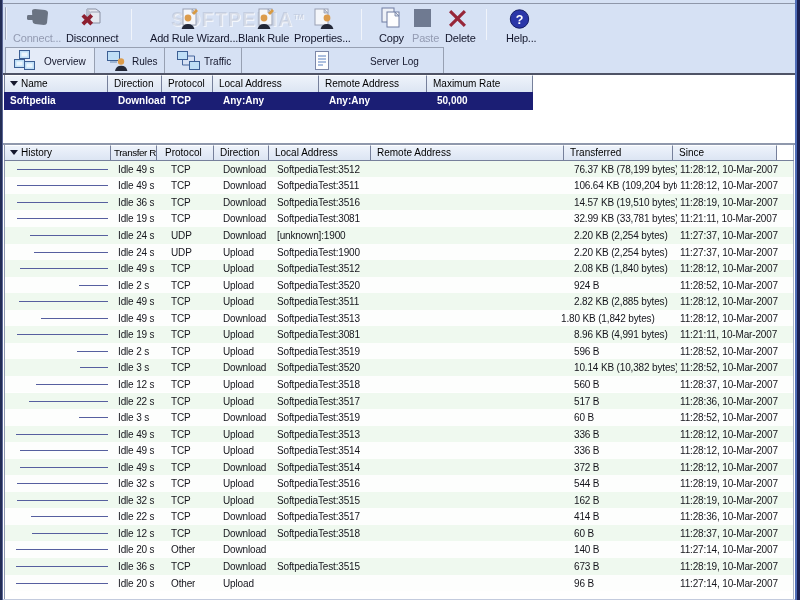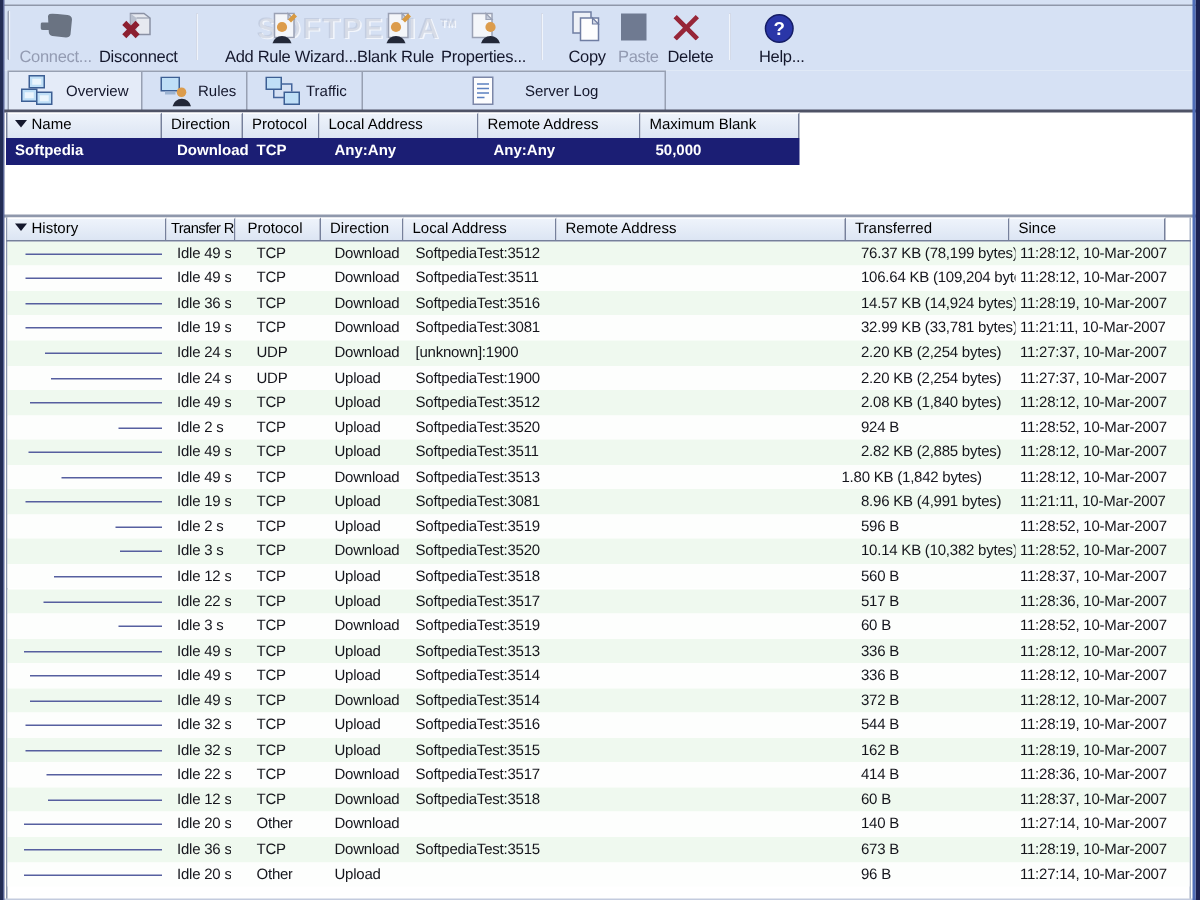--- a/index.html
+++ b/index.html
@@ -110,21 +110,21 @@
 <div class="abs" id="ovbg"></div>
 <div class="abs" id="tabtop"></div>
 <div class="abs vsep" style="left:5px"></div>
 <div class="abs vsep" style="left:94px"></div>
 <div class="abs vsep" style="left:164px"></div>
 <div class="abs vsep" style="left:241px"></div>
 <div class="abs vsep" style="left:443px"></div>
 <span class="tabtxt" style="left:44px">Overview</span>
 <span class="tabtxt" style="left:132px">Rules</span>
 <span class="tabtxt" style="left:204px">Traffic</span>
-<span class="tabtxt" style="left:350px">Server Log</span>
+<span class="tabtxt" style="left:370px">Server Log</span>
 <svg class="ico" style="left:13px;top:50px" width="23" height="21" viewBox="0 0 23 21">
   <rect x="6.5" y="0.5" width="10" height="8" fill="#bfdff7" stroke="#3c5f94"></rect>
   <rect x="8.5" y="2.5" width="6" height="4" fill="#eaf5fd"></rect>
   <rect x="1.5" y="9.5" width="10" height="8" fill="#bfdff7" stroke="#3c5f94"></rect>
   <rect x="3.5" y="11.5" width="6" height="4" fill="#eaf5fd"></rect>
   <rect x="11.5" y="11.5" width="10" height="8" fill="#bfdff7" stroke="#3c5f94"></rect>
   <rect x="13.5" y="13.5" width="6" height="4" fill="#eaf5fd"></rect>
 </svg>
 <svg class="ico" style="left:105px;top:51px" width="24" height="20" viewBox="0 0 24 20">
   <rect x="2.5" y="0.5" width="12" height="9" fill="#bfdff7" stroke="#3c5f94"></rect>
@@ -142,21 +142,21 @@
   <path d="M6 6 h8 M6 9 h8 M6 12 h8 M6 15 h5" stroke="#5b80c0" fill="none"></path>
 </svg>
 
 <div class="abs" id="dkline"></div>
 
 <div class="hd" style="left:5px;top:75px;width:103px"><span class="arr"></span>Name</div>
 <div class="hd" style="left:108px;top:75px;width:54px"><b>Direction</b></div>
 <div class="hd" style="left:162px;top:75px;width:51px"><b>Protocol</b></div>
 <div class="hd" style="left:213px;top:75px;width:106px"><b>Local Address</b></div>
 <div class="hd" style="left:319px;top:75px;width:108px"><b>Remote Address</b></div>
-<div class="hd" style="left:427px;top:75px;width:106px"><b>Maximum Blank</b></div>
+<div class="hd" style="left:427px;top:75px;width:106px"><b>Maximum Rate</b></div>
 <div class="abs" id="rulesL"></div>
 <div class="abs" id="selrow">
   <span style="left:6px">Softpedia</span>
   <span style="left:114px">Download</span>
   <span style="left:167px">TCP</span>
   <span style="left:219px">Any:Any</span>
   <span style="left:325px">Any:Any</span>
   <span style="left:433px">50,000</span>
 </div>
 
@@ -190,21 +190,21 @@
     <span style="left:272px">SoftpediaTest:3511</span>
     <span style="left:569px;width:103px">106.64 KB (109,204 bytes)</span>
     <span style="left:675px">11:28:12, 10-Mar-2007</span>
   </div>
 <div class="r" style="top:193.90px;background:#eff9ef">
     <i class="ln" style="left:12px;width:91px"></i>
     <span style="left:113px">Idle 36 s</span>
     <span style="left:166px">TCP</span>
     <span style="left:218px">Download</span>
     <span style="left:272px">SoftpediaTest:3516</span>
-    <span style="left:569px;width:103px">14.57 KB (14,924 bytes)</span>
+    <span style="left:569px;width:103px">14.57 KB (19,510 bytes)</span>
     <span style="left:675px">11:28:19, 10-Mar-2007</span>
   </div>
 <div class="r" style="top:210.45px;background:#fdfefd">
     <i class="ln" style="left:12px;width:91px"></i>
     <span style="left:113px">Idle 19 s</span>
     <span style="left:166px">TCP</span>
     <span style="left:218px">Download</span>
     <span style="left:272px">SoftpediaTest:3081</span>
     <span style="left:569px;width:103px">32.99 KB (33,781 bytes)</span>
     <span style="left:675px">11:21:11, 10-Mar-2007</span>

